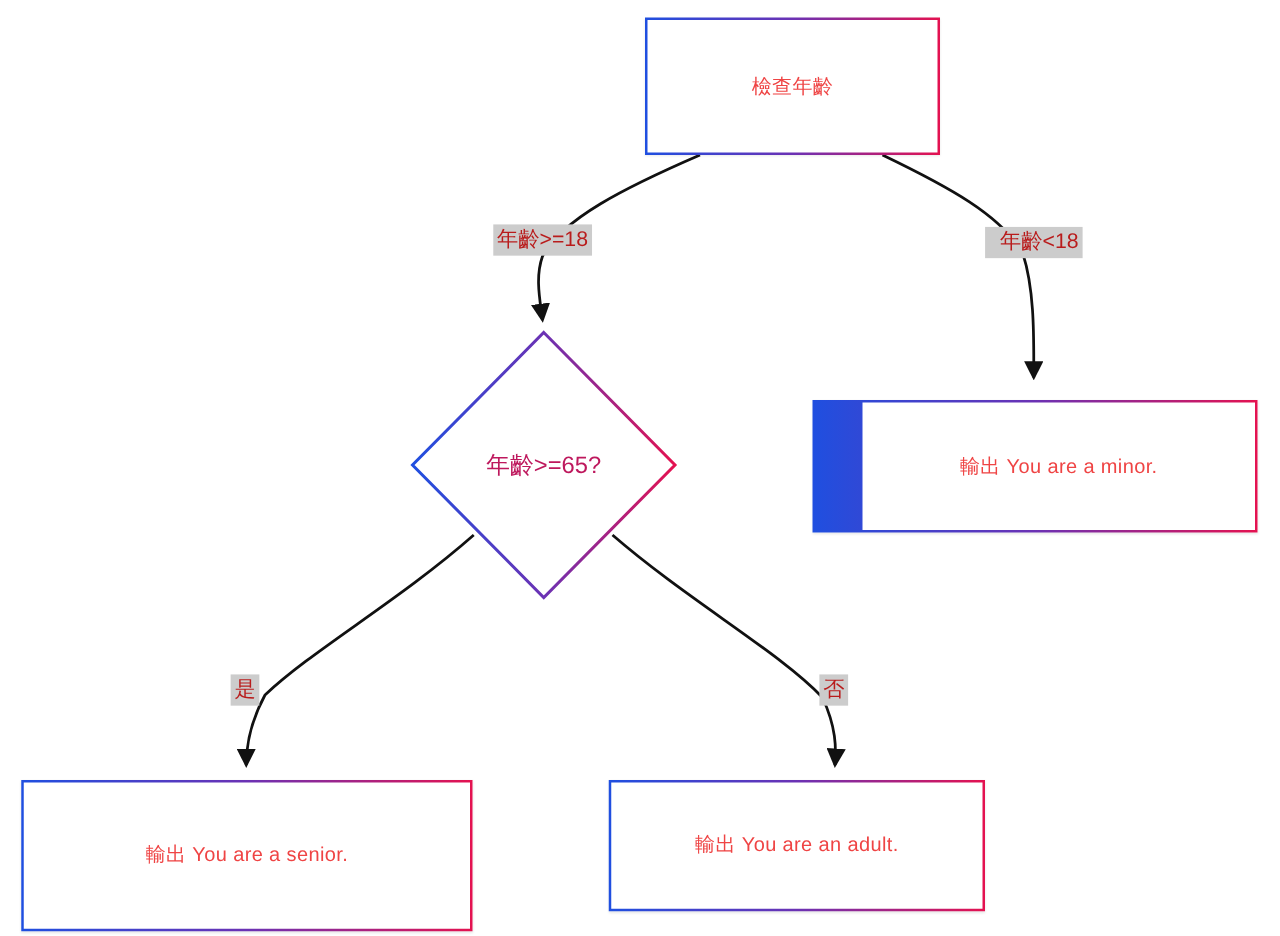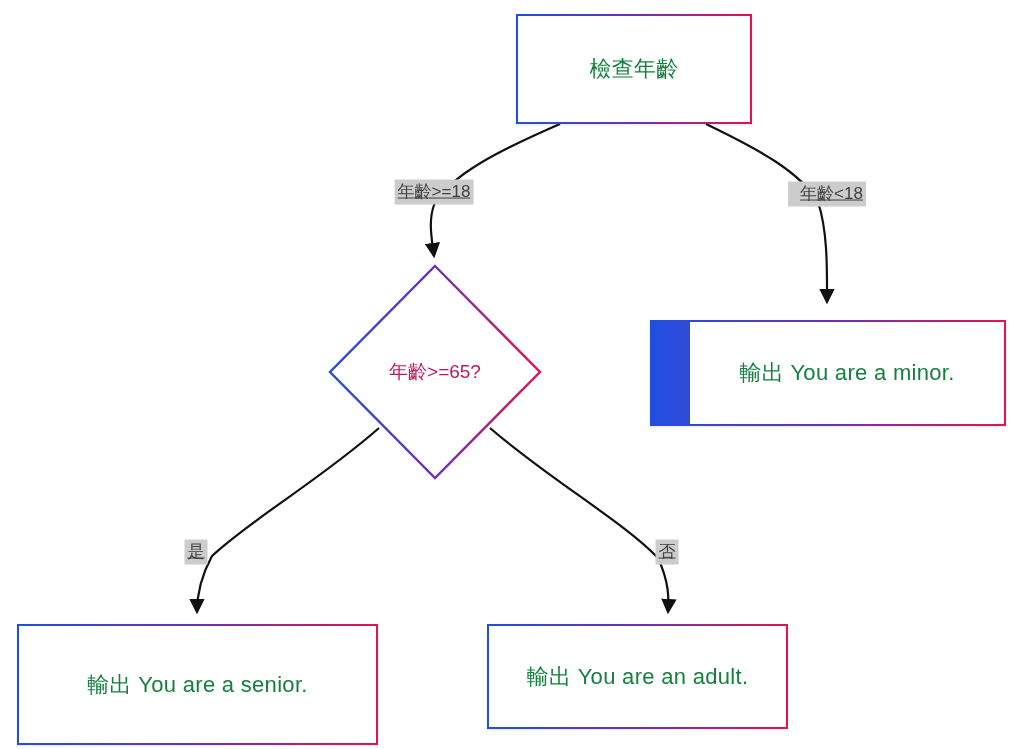--- a/index.html
+++ b/index.html
@@ -44,44 +44,43 @@
   }
   .node-rect > .rect-inner {
     width: 100%;
     height: 100%;
     background: #ffffff;
     display: flex;
     align-items: center;
     justify-content: center;
   }
   .node-label {
-    font-size: 22px;
-    color: #15803d;
+    font-size: 16px;
+    color: #ef4444;
     letter-spacing: 0.3px;
     white-space: nowrap;
   }
   .diamond-text {
     position: absolute;
     display: flex;
     align-items: center;
     justify-content: center;
     font-size: 19px;
     color: #be185d;
     white-space: nowrap;
   }
   .edge-label {
     position: absolute;
     background: #cccccc;
-    color: #404040;
+    color: #b91c1c;
     font-size: 17px;
     line-height: 1.35;
     padding: 1px 3px;
     white-space: nowrap;
     transform: translate(-50%, -50%);
-    text-decoration: underline;
   }
 </style>
 </head>
 <body>
 
 <div id="canvas">
 
   <svg id="edge-layer" viewBox="0 0 1024 749">
     <defs>
       <marker id="arrow" viewBox="0 0 10 10" refX="8.5" refY="5" markerWidth="7" markerHeight="7" orient="auto-start-reverse">

